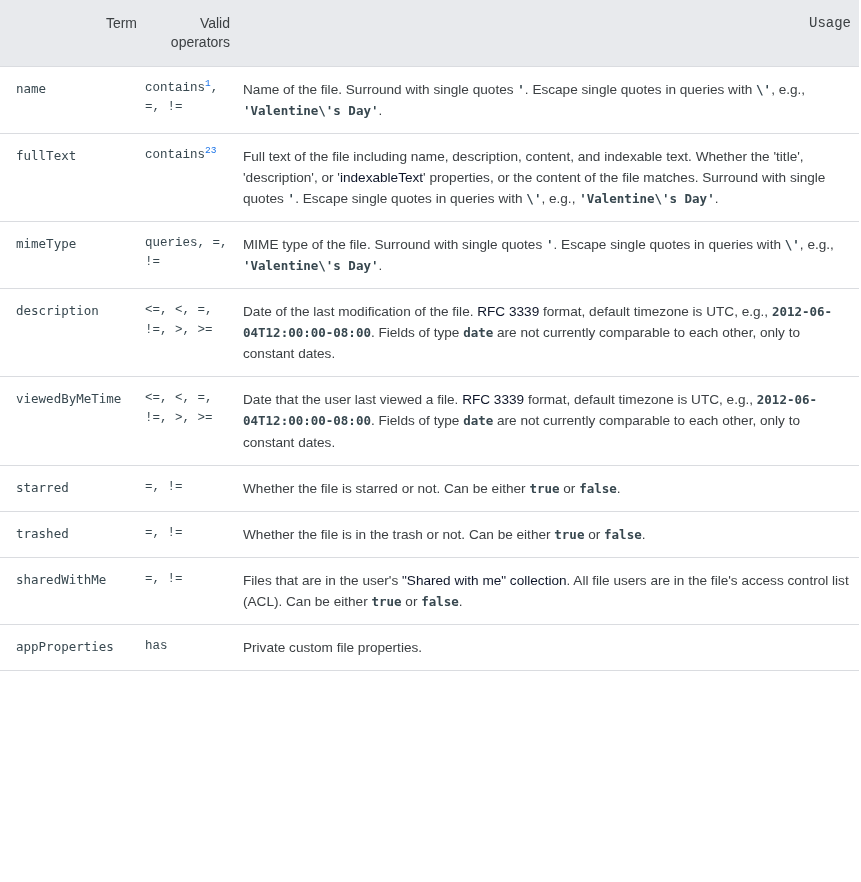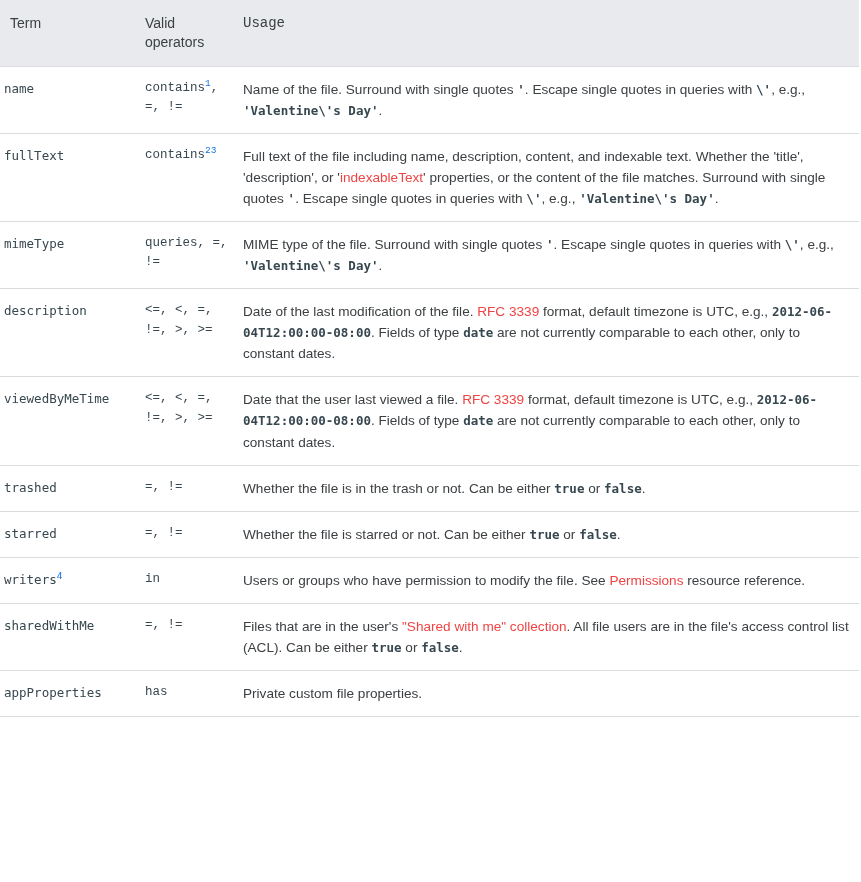--- a/index.html
+++ b/index.html
@@ -19,41 +19,41 @@
     border-collapse: collapse;
     table-layout: fixed;
     font-size: 13.6px;
   }
   table.query-terms col.c-term      { width: 145px; }
   table.query-terms col.c-operators { width: 93px;  }
   table.query-terms col.c-usage     { width: 621px; }
 
   thead th {
     background: #e8eaed;
-    text-align: left;
+    text-align: right;
     font-weight: 400;
     font-size: 14px;
     color: #3c4043;
     padding: 14px 8px 14px 0;
     vertical-align: top;
     line-height: 1.35;
     border-bottom: 1px solid #dadce0;
   }
   thead th.th-term      { padding-left: 10px; }
   thead th.th-operators { padding-left: 0px; }
   thead th.th-usage     { padding-left: 5px; font-family: Liberation Mono, monospace; }
 
   tbody td {
     vertical-align: top;
     border-bottom: 1px solid #dadce0;
     padding: 12px 8px 12px 0;
     line-height: 1.55;
   }
   td.td-term {
-    padding-left: 4px;
+    padding-left: 16px;
     font-family: "DejaVu Sans Mono", monospace;
     font-size: 12.5px;
     color: #37474f;
     white-space: normal;
     word-break: break-word;
   }
   td.td-operators {
     font-family: Liberation Mono, monospace;
     font-size: 12.5px;
     color: #37474f;
@@ -64,21 +64,21 @@
     font-size: 13.6px;
     color: #3c4043;
   }
   .code {
     font-family: "DejaVu Sans Mono", monospace;
     font-size: 12.5px;
     font-weight: bold;
     color: #37474f;
   }
   a.link {
-    color: #ef4444;
+    color: #0f172a;
     text-decoration: none;
     cursor: pointer;
   }
   sup.fn {
     font-size: 9.5px;
     vertical-align: super;
     line-height: 0;
   }
   sup.fn a.link { color: #1a73e8; }
 </style>
@@ -118,33 +118,28 @@
         <td class="td-term"><span>description</span></td>
         <td class="td-operators"><span>&lt;=, &lt;, =, !=, &gt;, &gt;=</span></td>
         <td class="td-usage"><span>Date of the last modification of the file. </span><a class="link">RFC 3339</a><span> format, default timezone is UTC, e.g., </span><span class="code">2012-06-04T12:00:00-08:00</span><span>. Fields of type </span><span class="code">date</span><span> are not currently comparable to each other, only to constant dates.</span></td>
       </tr>
       <tr>
         <td class="td-term"><span>viewedByMeTime</span></td>
         <td class="td-operators"><span>&lt;=, &lt;, =, !=, &gt;, &gt;=</span></td>
         <td class="td-usage"><span>Date that the user last viewed a file. </span><a class="link">RFC 3339</a><span> format, default timezone is UTC, e.g., </span><span class="code">2012-06-04T12:00:00-08:00</span><span>. Fields of type </span><span class="code">date</span><span> are not currently comparable to each other, only to constant dates.</span></td>
       </tr>
       <tr>
-        <td class="td-term"><span>trashed</span></td>
-        <td class="td-operators"><span>=, !=</span></td>
-        <td class="td-usage"><span>Whether the file is in the trash or not. Can be either </span><span class="code">true</span><span> or </span><span class="code">false</span><span>.</span></td>
-      </tr>
-      <tr>
         <td class="td-term"><span>starred</span></td>
         <td class="td-operators"><span>=, !=</span></td>
         <td class="td-usage"><span>Whether the file is starred or not. Can be either </span><span class="code">true</span><span> or </span><span class="code">false</span><span>.</span></td>
       </tr>
       <tr>
-        <td class="td-term"><span>writers</span><sup class="fn"><a class="link">4</a></sup></td>
-        <td class="td-operators"><span>in</span></td>
-        <td class="td-usage"><span>Users or groups who have permission to modify the file. See </span><a class="link">Permissions</a><span> resource reference.</span></td>
+        <td class="td-term"><span>trashed</span></td>
+        <td class="td-operators"><span>=, !=</span></td>
+        <td class="td-usage"><span>Whether the file is in the trash or not. Can be either </span><span class="code">true</span><span> or </span><span class="code">false</span><span>.</span></td>
       </tr>
       <tr>
         <td class="td-term"><span>sharedWithMe</span></td>
         <td class="td-operators"><span>=, !=</span></td>
         <td class="td-usage"><span>Files that are in the user's </span><a class="link">"Shared with me" collection</a><span>. All file users are in the file's access control list (ACL). Can be either </span><span class="code">true</span><span> or </span><span class="code">false</span><span>.</span></td>
       </tr>
       <tr>
         <td class="td-term"><span>appProperties</span></td>
         <td class="td-operators"><span>has</span></td>
         <td class="td-usage"><span>Private custom file properties.</span></td>

